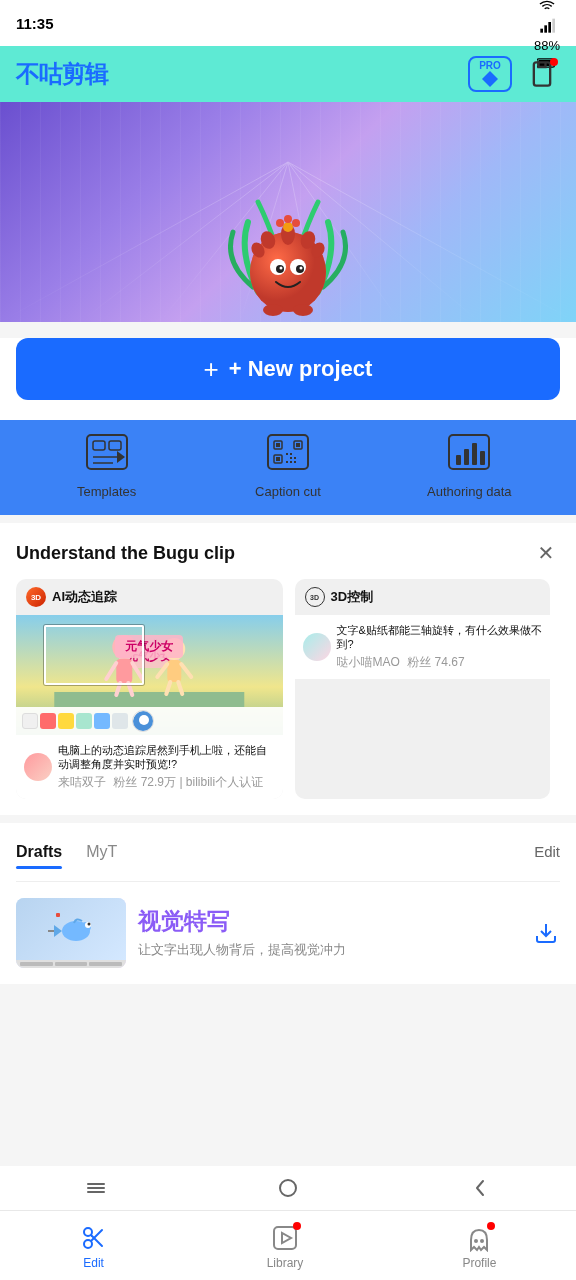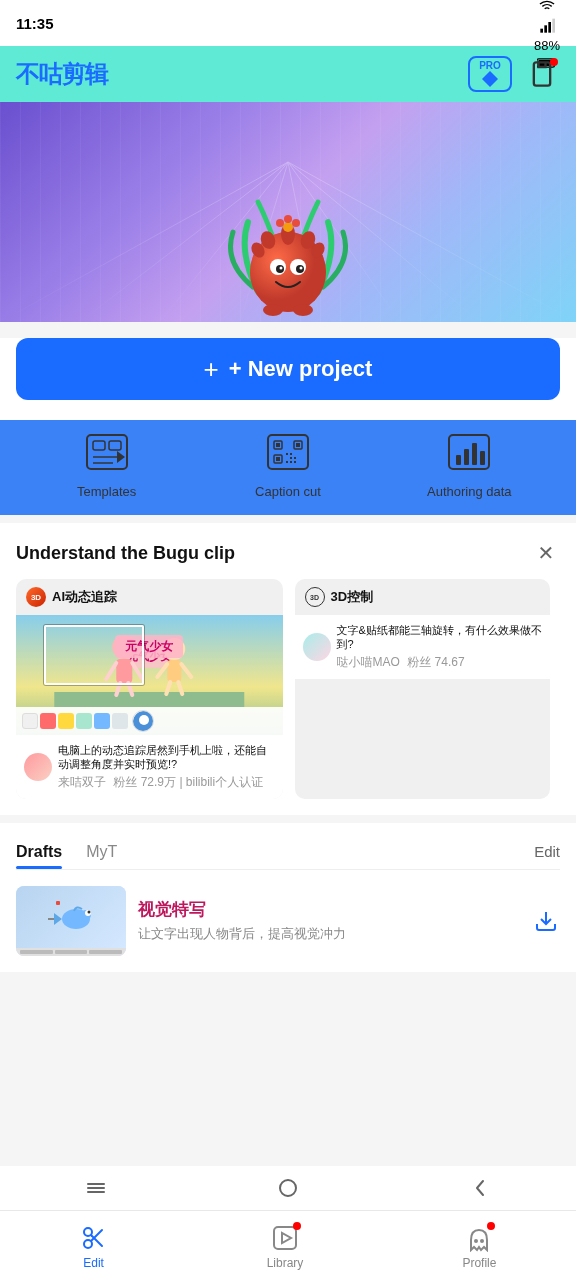--- a/index.html
+++ b/index.html
@@ -309,21 +309,21 @@
 
     
     .tabs-section {
       background: #fff;
       padding: 0 16px;
     }
     .tabs-header {
       display: flex;
       align-items: center;
       border-bottom: 1px solid #eee;
-      padding: 12px 0 0;
+      padding: 12px 0 12px;
     }
     .tab-item {
       padding: 8px 0;
       margin-right: 24px;
       font-size: 16px;
       cursor: pointer;
       position: relative;
     }
     .tab-item.active {
       font-weight: 700;
@@ -403,23 +403,23 @@
     }
     .draft-line {
       flex: 1;
       background: #bbb;
       border-radius: 1px;
     }
     .draft-info {
       flex: 1;
     }
     .draft-title {
-      font-size: 17px;
+      font-size: 23px;
       font-weight: 600;
-      color: #be185d;
+      color: #8b5cf6;
       margin-bottom: 4px;
     }
     .draft-subtitle {
       font-size: 13px;
       color: #888;
       line-height: 1.4;
     }
     .draft-download-icon {
       width: 28px;
       height: 28px;

